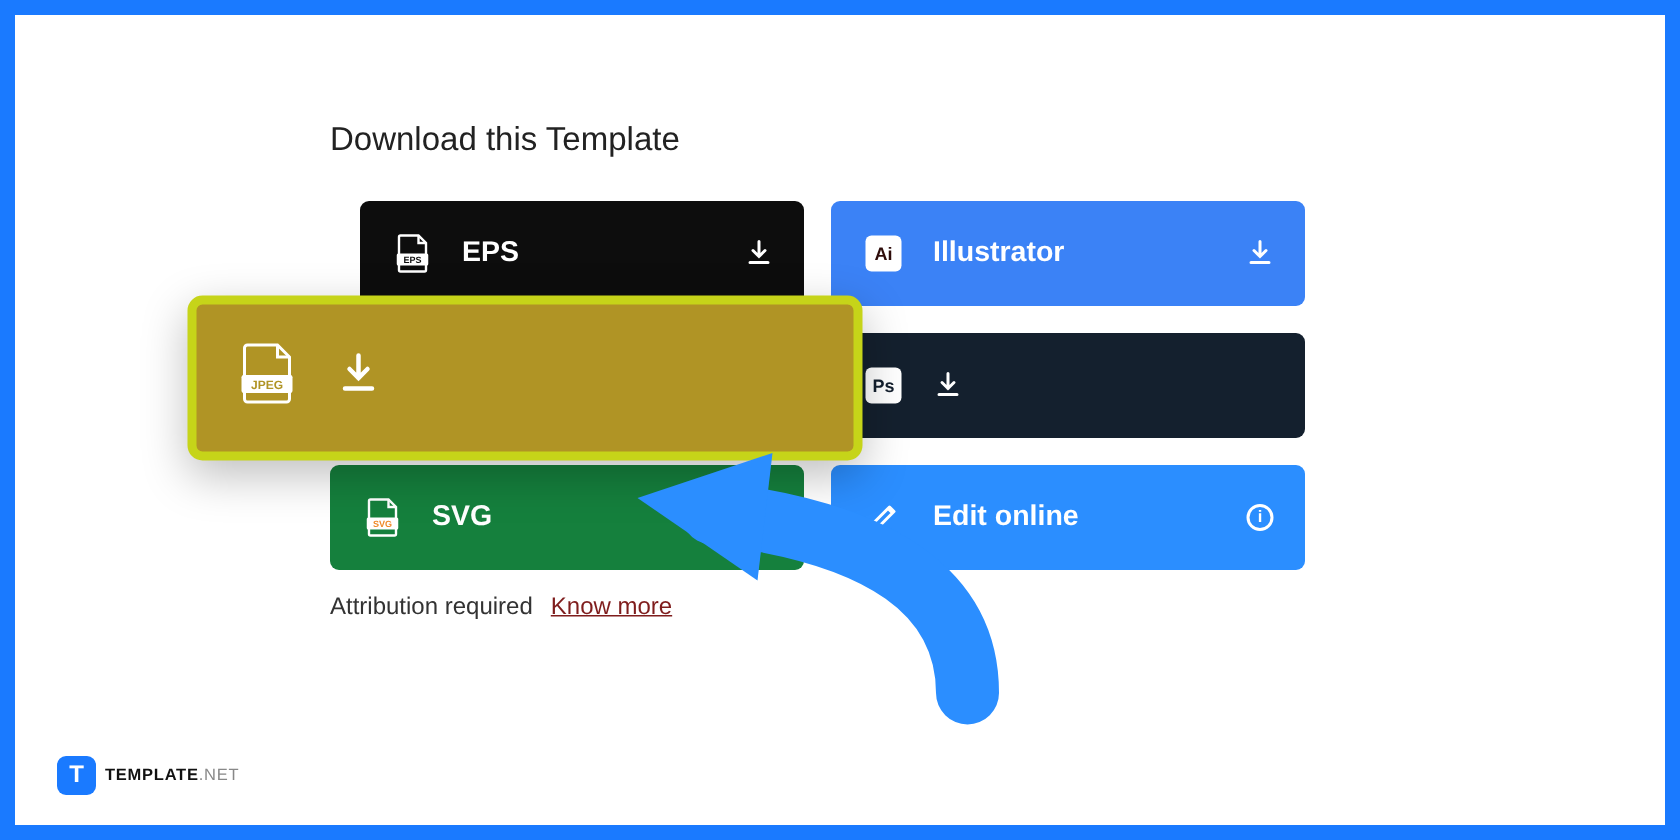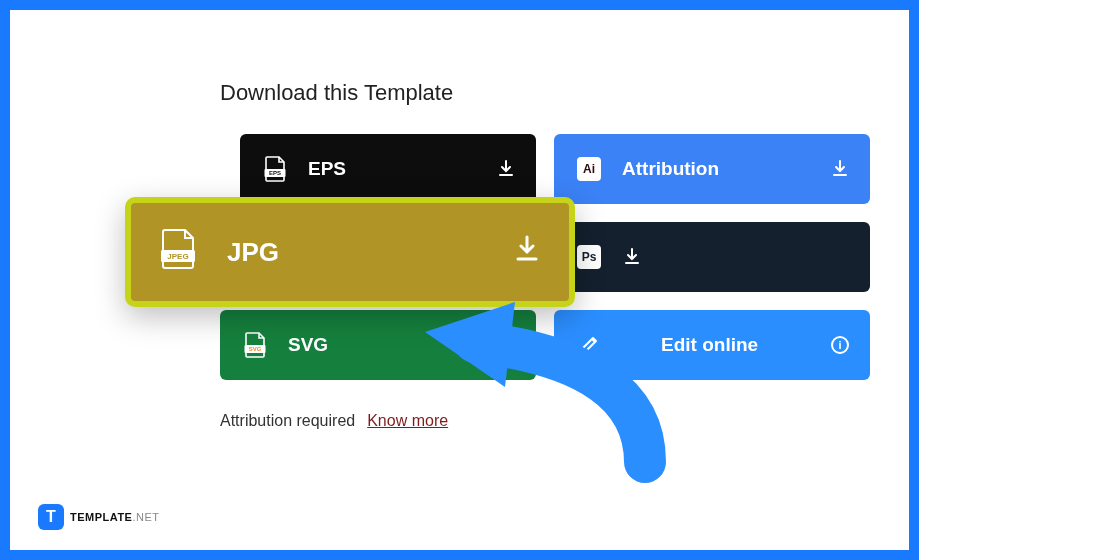--- a/index.html
+++ b/index.html
@@ -1,35 +1,35 @@
 <!DOCTYPE html>
 <html><head>
 <meta charset="utf-8">
 <style>
   * { margin: 0; padding: 0; box-sizing: border-box; }
   body { font-family: -apple-system, BlinkMacSystemFont, 'Segoe UI', Arial, sans-serif; background: #fff; }
-  .outer-frame { width: 919px; height: 560px; border: 10px solid #1a7aff; position: relative; background: #fff; }
+  .outer-frame { width: 1120px; height: 560px; border: 10px solid #1a7aff; position: relative; background: #fff; }
   .content-area { position: absolute; left: 210px; top: 70px; }
   .heading { font-size: 22px; font-weight: 400; color: #222; margin-bottom: 28px; }
   .grid { display: grid; grid-template-columns: 316px 316px; gap: 18px 18px; position: relative; }
   .btn { display: flex; align-items: center; border-radius: 6px; height: 70px; padding: 0 20px; color: #fff; font-weight: 700; font-size: 19px; cursor: pointer; position: relative; }
   .btn .icon-slot { width: 30px; display: flex; align-items: center; justify-content: center; margin-right: 18px; }
   .btn .label { flex: 1; }
   .btn .dl-icon { width: 20px; display: flex; align-items: center; justify-content: center; }
   .btn.eps { background: #0d0d0d; margin-left: 20px; }
   .btn.illustrator { background: #3b82f6; }
   .btn.psd { background: #14202e; }
   .btn.svg { background: #15803d; }
-  .btn.edit { background: #2b8eff; gap: 39px; }
+  .btn.edit { background: #2b8eff; }
   .btn.jpg-placeholder { background: transparent; visibility: hidden; }
   .jpg-highlight { position: absolute; left: 115px; top: 187px; width: 450px; height: 110px; background: #b09425; border: 6px solid #c6d419; border-radius: 10px; display: flex; align-items: center; padding: 0 28px; color: #fff; font-weight: 700; font-size: 26px; z-index: 10; box-shadow: 0 10px 30px rgba(0,0,0,0.25); }
   .jpg-highlight .icon-slot { width: 44px; margin-right: 24px; }
   .jpg-highlight .label { flex: 1; }
   .jpg-highlight .dl-icon { width: 26px; }
-  .attrib-row { margin-top: 32px; font-size: 16px; color: #333; display: flex; align-items: flex-end; gap: 12px; }
+  .attrib-row { margin-top: 16px; font-size: 16px; color: #333; display: flex; align-items: flex-end; gap: 12px; }
   .attrib-row .know-more { color: #7f1d1d; cursor: pointer; text-decoration: underline; }
   .arrow-overlay { position: absolute; left: 385px; top: 282px; z-index: 20; pointer-events: none; }
   .logo-bar { position: absolute; left: 28px; bottom: 20px; display: flex; align-items: center; gap: 6px; }
   .logo-mark { width: 26px; height: 26px; background: #1a7aff; border-radius: 6px; display: flex; align-items: center; justify-content: center; color: #fff; font-weight: 800; font-size: 16px; }
   .logo-text { font-weight: 700; font-size: 11px; letter-spacing: 0.5px; color: #111; }
   .logo-text .net { color: #888; font-weight: 500; }
   .ai-badge { width: 24px; height: 24px; background: #fff; border-radius: 4px; display: flex; align-items: center; justify-content: center; }
   .ai-badge span { color: #2e0c0a; font-weight: 800; font-size: 12px; }
   .ps-badge { width: 24px; height: 24px; background: #fff; border-radius: 4px; display: flex; align-items: center; justify-content: center; }
   .ps-badge span { color: #14202e; font-weight: 800; font-size: 12px; }
@@ -61,21 +61,21 @@
             </svg>
         </span>
       </div>
 
       <div class="btn illustrator">
         <span class="icon-slot">
           <span class="ai-badge">
               <span>Ai</span>
             </span>
         </span>
-        <span class="label">Attribution</span>
+        <span class="label">Illustrator</span>
         <span class="dl-icon">
           <svg width="16" height="18" viewBox="0 0 16 18">
               <path d="M8 1v10M4 7l4 4 4-4M2 15h12" stroke="#fff" stroke-width="2" fill="none" stroke-linecap="round"></path>
             </svg>
         </span>
       </div>
 
       <div class="btn jpg-placeholder"></div>
 
       <div class="btn psd">
@@ -130,21 +130,20 @@
 
   <div class="jpg-highlight">
     <span class="icon-slot">
       <svg width="38" height="42" viewBox="0 0 38 42">
           <path d="M6 2h20l8 8v28a2 2 0 0 1-2 2H6a2 2 0 0 1-2-2V4a2 2 0 0 1 2-2z" fill="none" stroke="#fff" stroke-width="2"></path>
           <path d="M26 2v8h8" fill="none" stroke="#fff" stroke-width="2"></path>
           <rect x="2" y="22" width="34" height="12" rx="1.5" fill="#fff"></rect>
           <text x="19" y="31" text-anchor="middle" font-size="8" font-weight="800" fill="#b09425">JPEG</text>
         </svg>
     </span>
-    <span class="label">JPG</span>
     <span class="dl-icon">
       <svg width="24" height="28" viewBox="0 0 24 28">
           <path d="M12 2v15M6 11l6 6 6-6M3 24h18" stroke="#fff" stroke-width="3" fill="none" stroke-linecap="round"></path>
         </svg>
     </span>
   </div>
 
   <div class="arrow-overlay">
     <svg width="310" height="200" viewBox="0 0 310 200">
       <path d="M 250 170 Q 250 70 80 50" stroke="#2b8eff" stroke-width="42" fill="none" stroke-linecap="round"></path>

